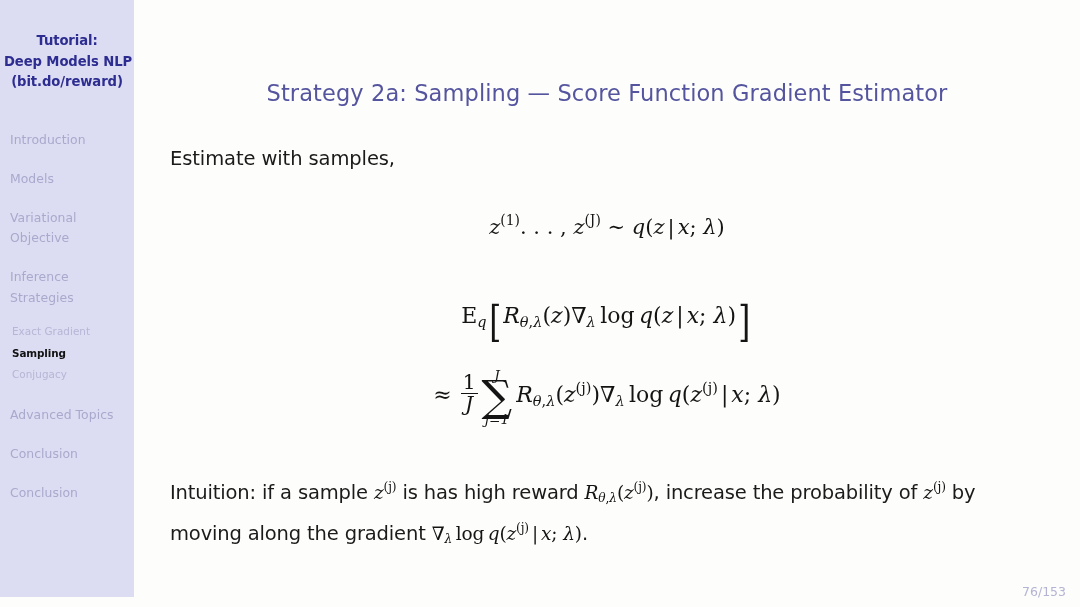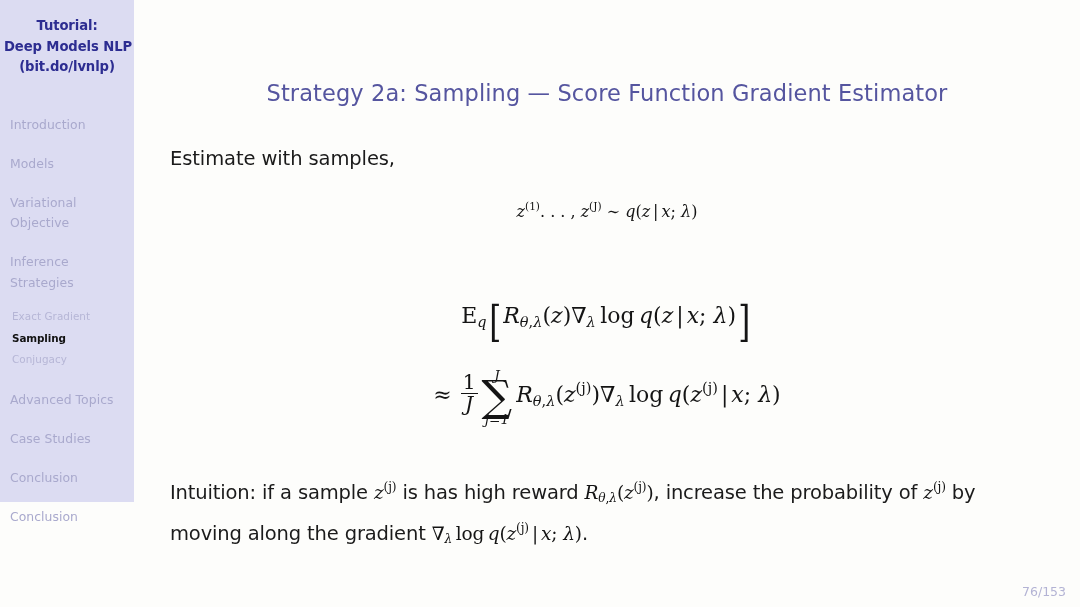--- a/index.html
+++ b/index.html
@@ -18,26 +18,26 @@
     position: relative;
     width: 1080px;
     height: 607px;
     background: #fdfdfb;
     display: flex;
   }
 
   
   .sidebar {
     width: 134px;
-    height: 502px;
+    height: 597px;
     background: #dcdcf2;
     flex: 0 0 134px;
     position: relative;
     box-sizing: border-box;
-    padding-top: 16px;
+    padding-top: 31px;
   }
   .sidebar-title {
     text-align: center;
     font-weight: bold;
     font-size: 13.2px;
     line-height: 20.5px;
     color: #2d2d91;
     padding: 0 4px;
     letter-spacing: -0.1px;
   }
@@ -128,22 +128,22 @@
   sub.mx { vertical-align: -0.28em; }
   sup.mx .it, sub.mx .it { font-style: italic; }
 
   .eq-block {
     position: absolute;
     left: 0;
     right: 0;
     text-align: center;
   }
   #eq1 {
-    top: 202px;
-    font-size: 16px;
+    top: 215px;
+    font-size: 21px;
   }
   #eq2 {
     top: 296px;
     font-size: 22px;
   }
   #eq3 {
     top: 372px;
     font-size: 22px;
   }
   .bracket {
@@ -234,21 +234,21 @@
 </head>
 <body>
 
 <div class="slide">
 
   <div class="sidebar">
 
     <div class="sidebar-title">
       <span class="line">Tutorial:</span>
       <span class="line">Deep Models NLP</span>
-      <span class="line">(bit.do/lvnlp)</span>
+      <span class="line">(bit.do/reward)</span>
     </div>
 
     <div class="sidebar-nav">
 
       <div class="nav-section">
         <span class="wrap">Introduction</span>
       </div>
 
       <div class="nav-section">
         <span class="wrap">Models</span>
@@ -271,23 +271,20 @@
         </div>
         <div class="nav-sub">
           <span>Conjugacy</span>
         </div>
       </div>
 
       <div class="nav-section">
         <span class="wrap">Advanced Topics</span>
       </div>
 
-      <div class="nav-section">
-        <span class="wrap">Case Studies</span>
-      </div>
 
       <div class="nav-section">
         <span class="wrap">Conclusion</span>
       </div>
 
       <div class="nav-section">
         <span class="wrap">Conclusion</span>
       </div>
 
     </div>

